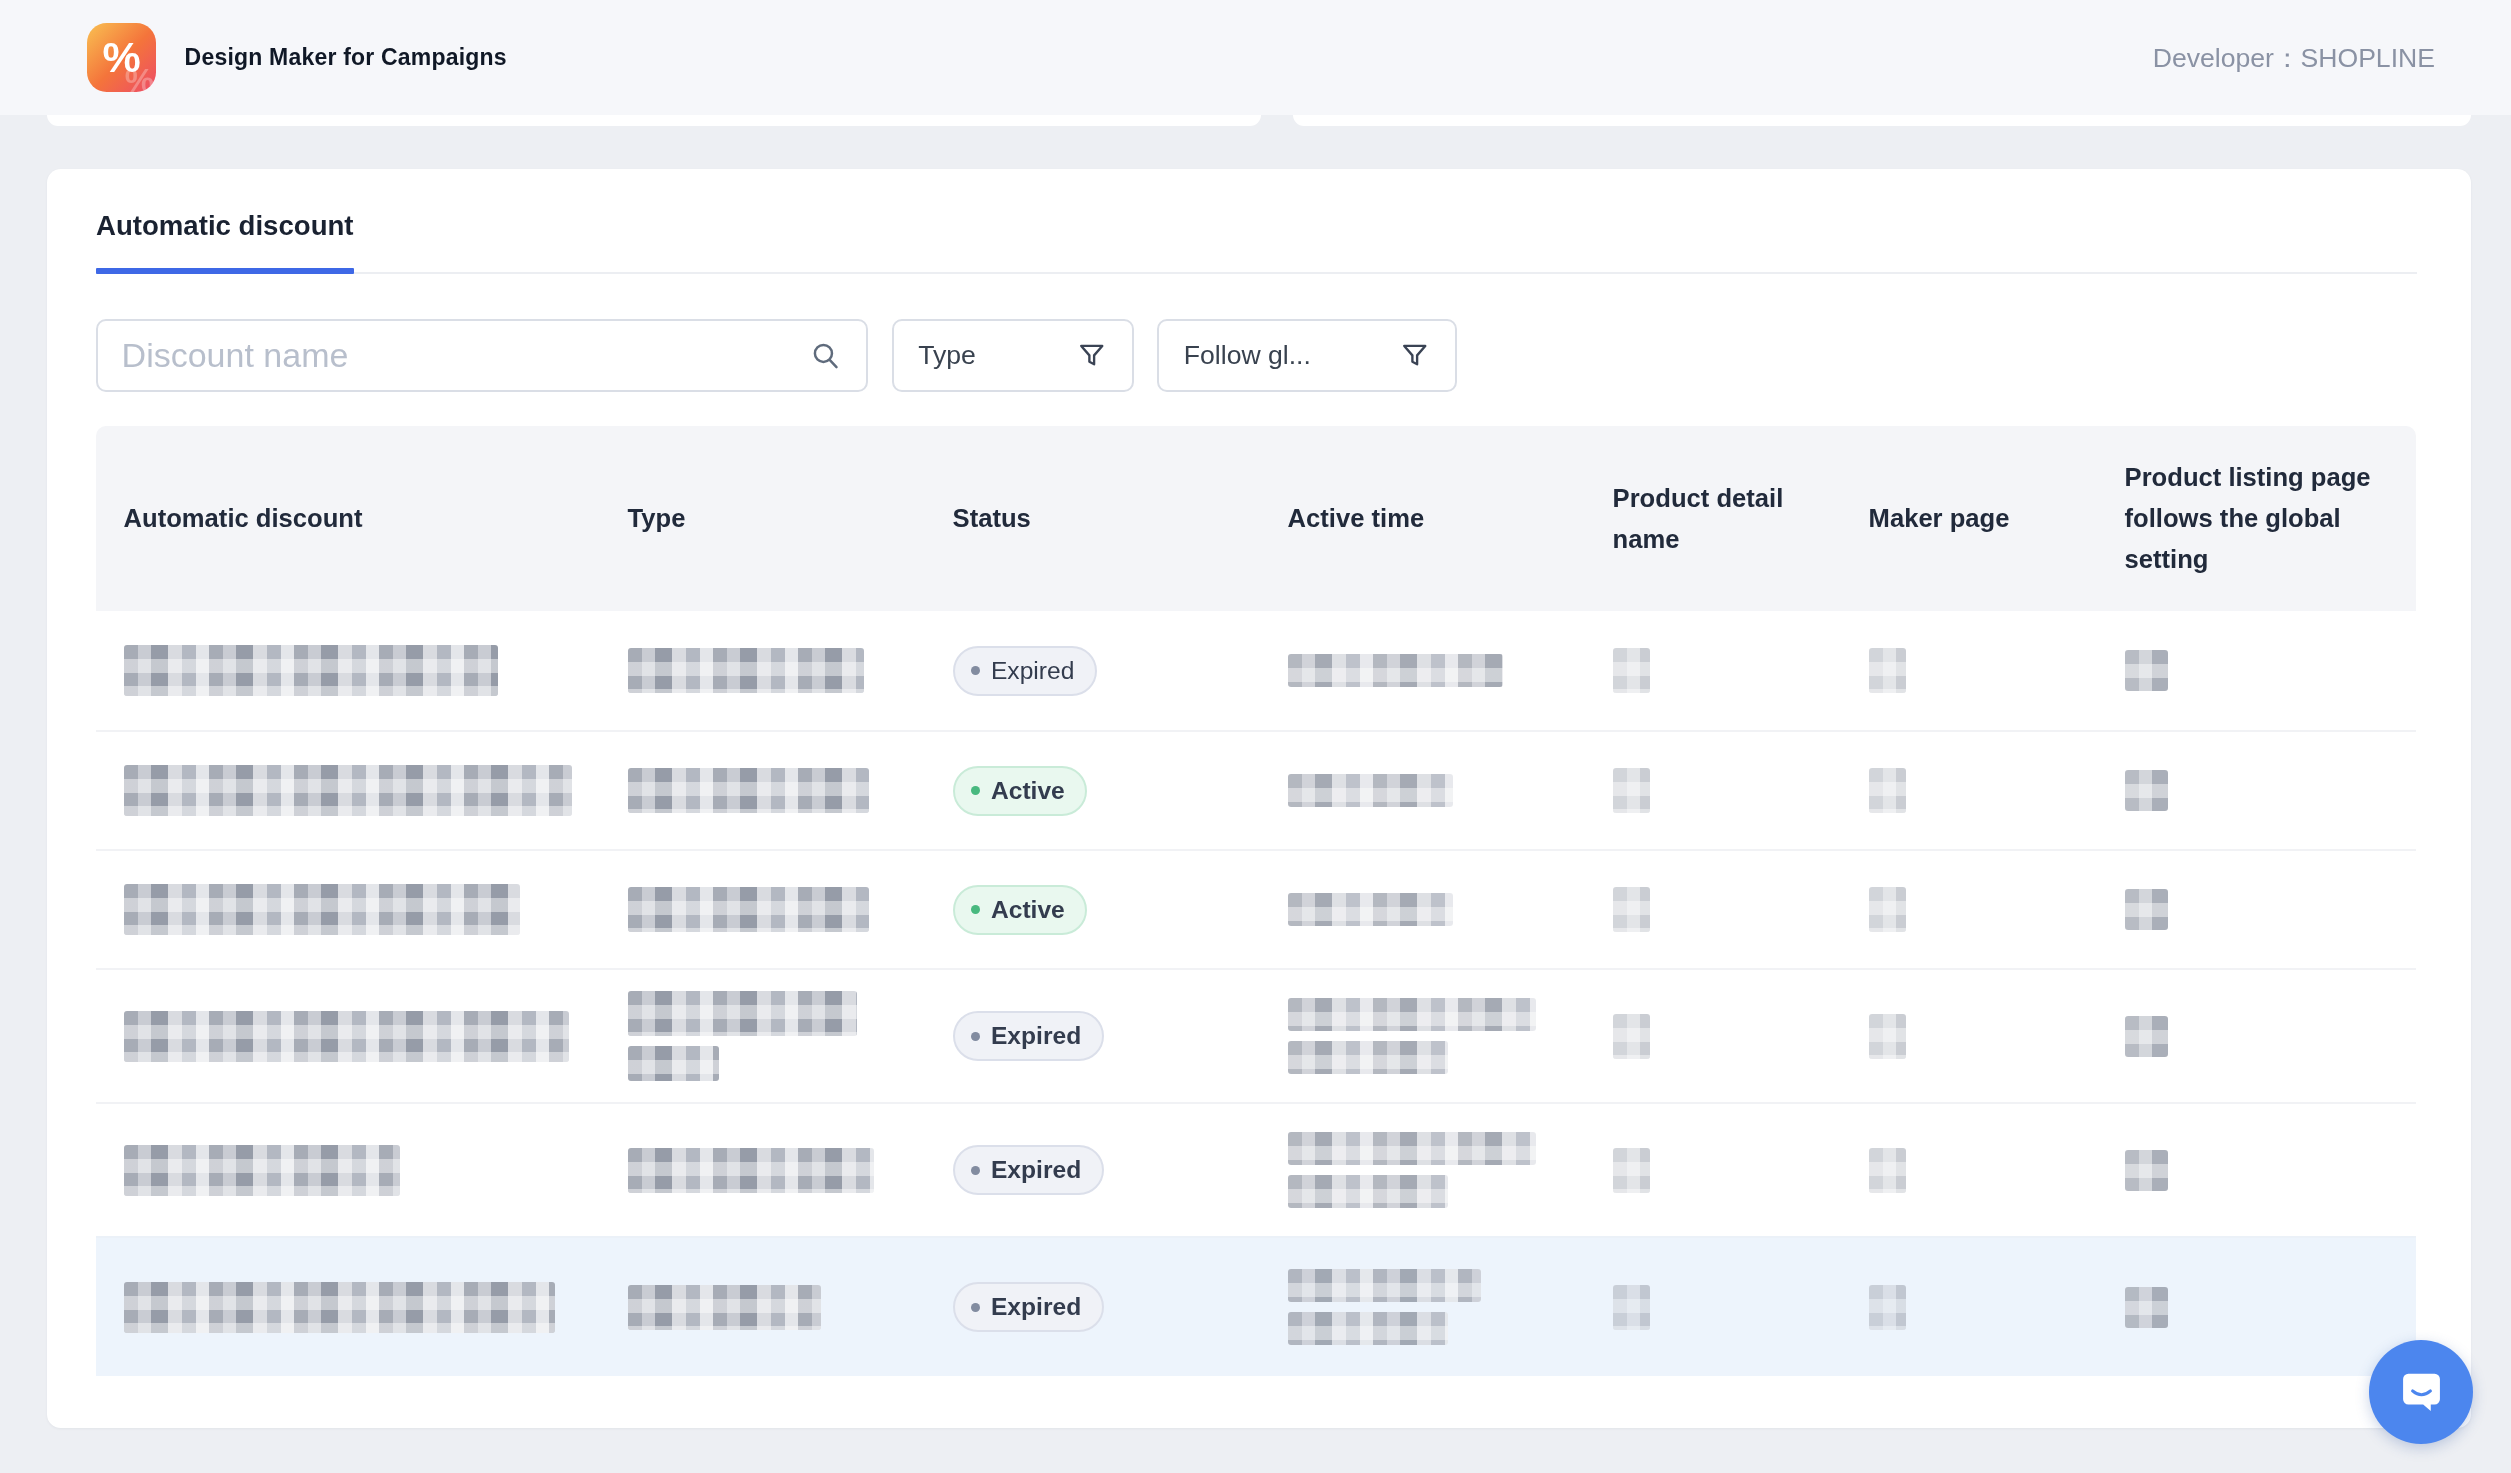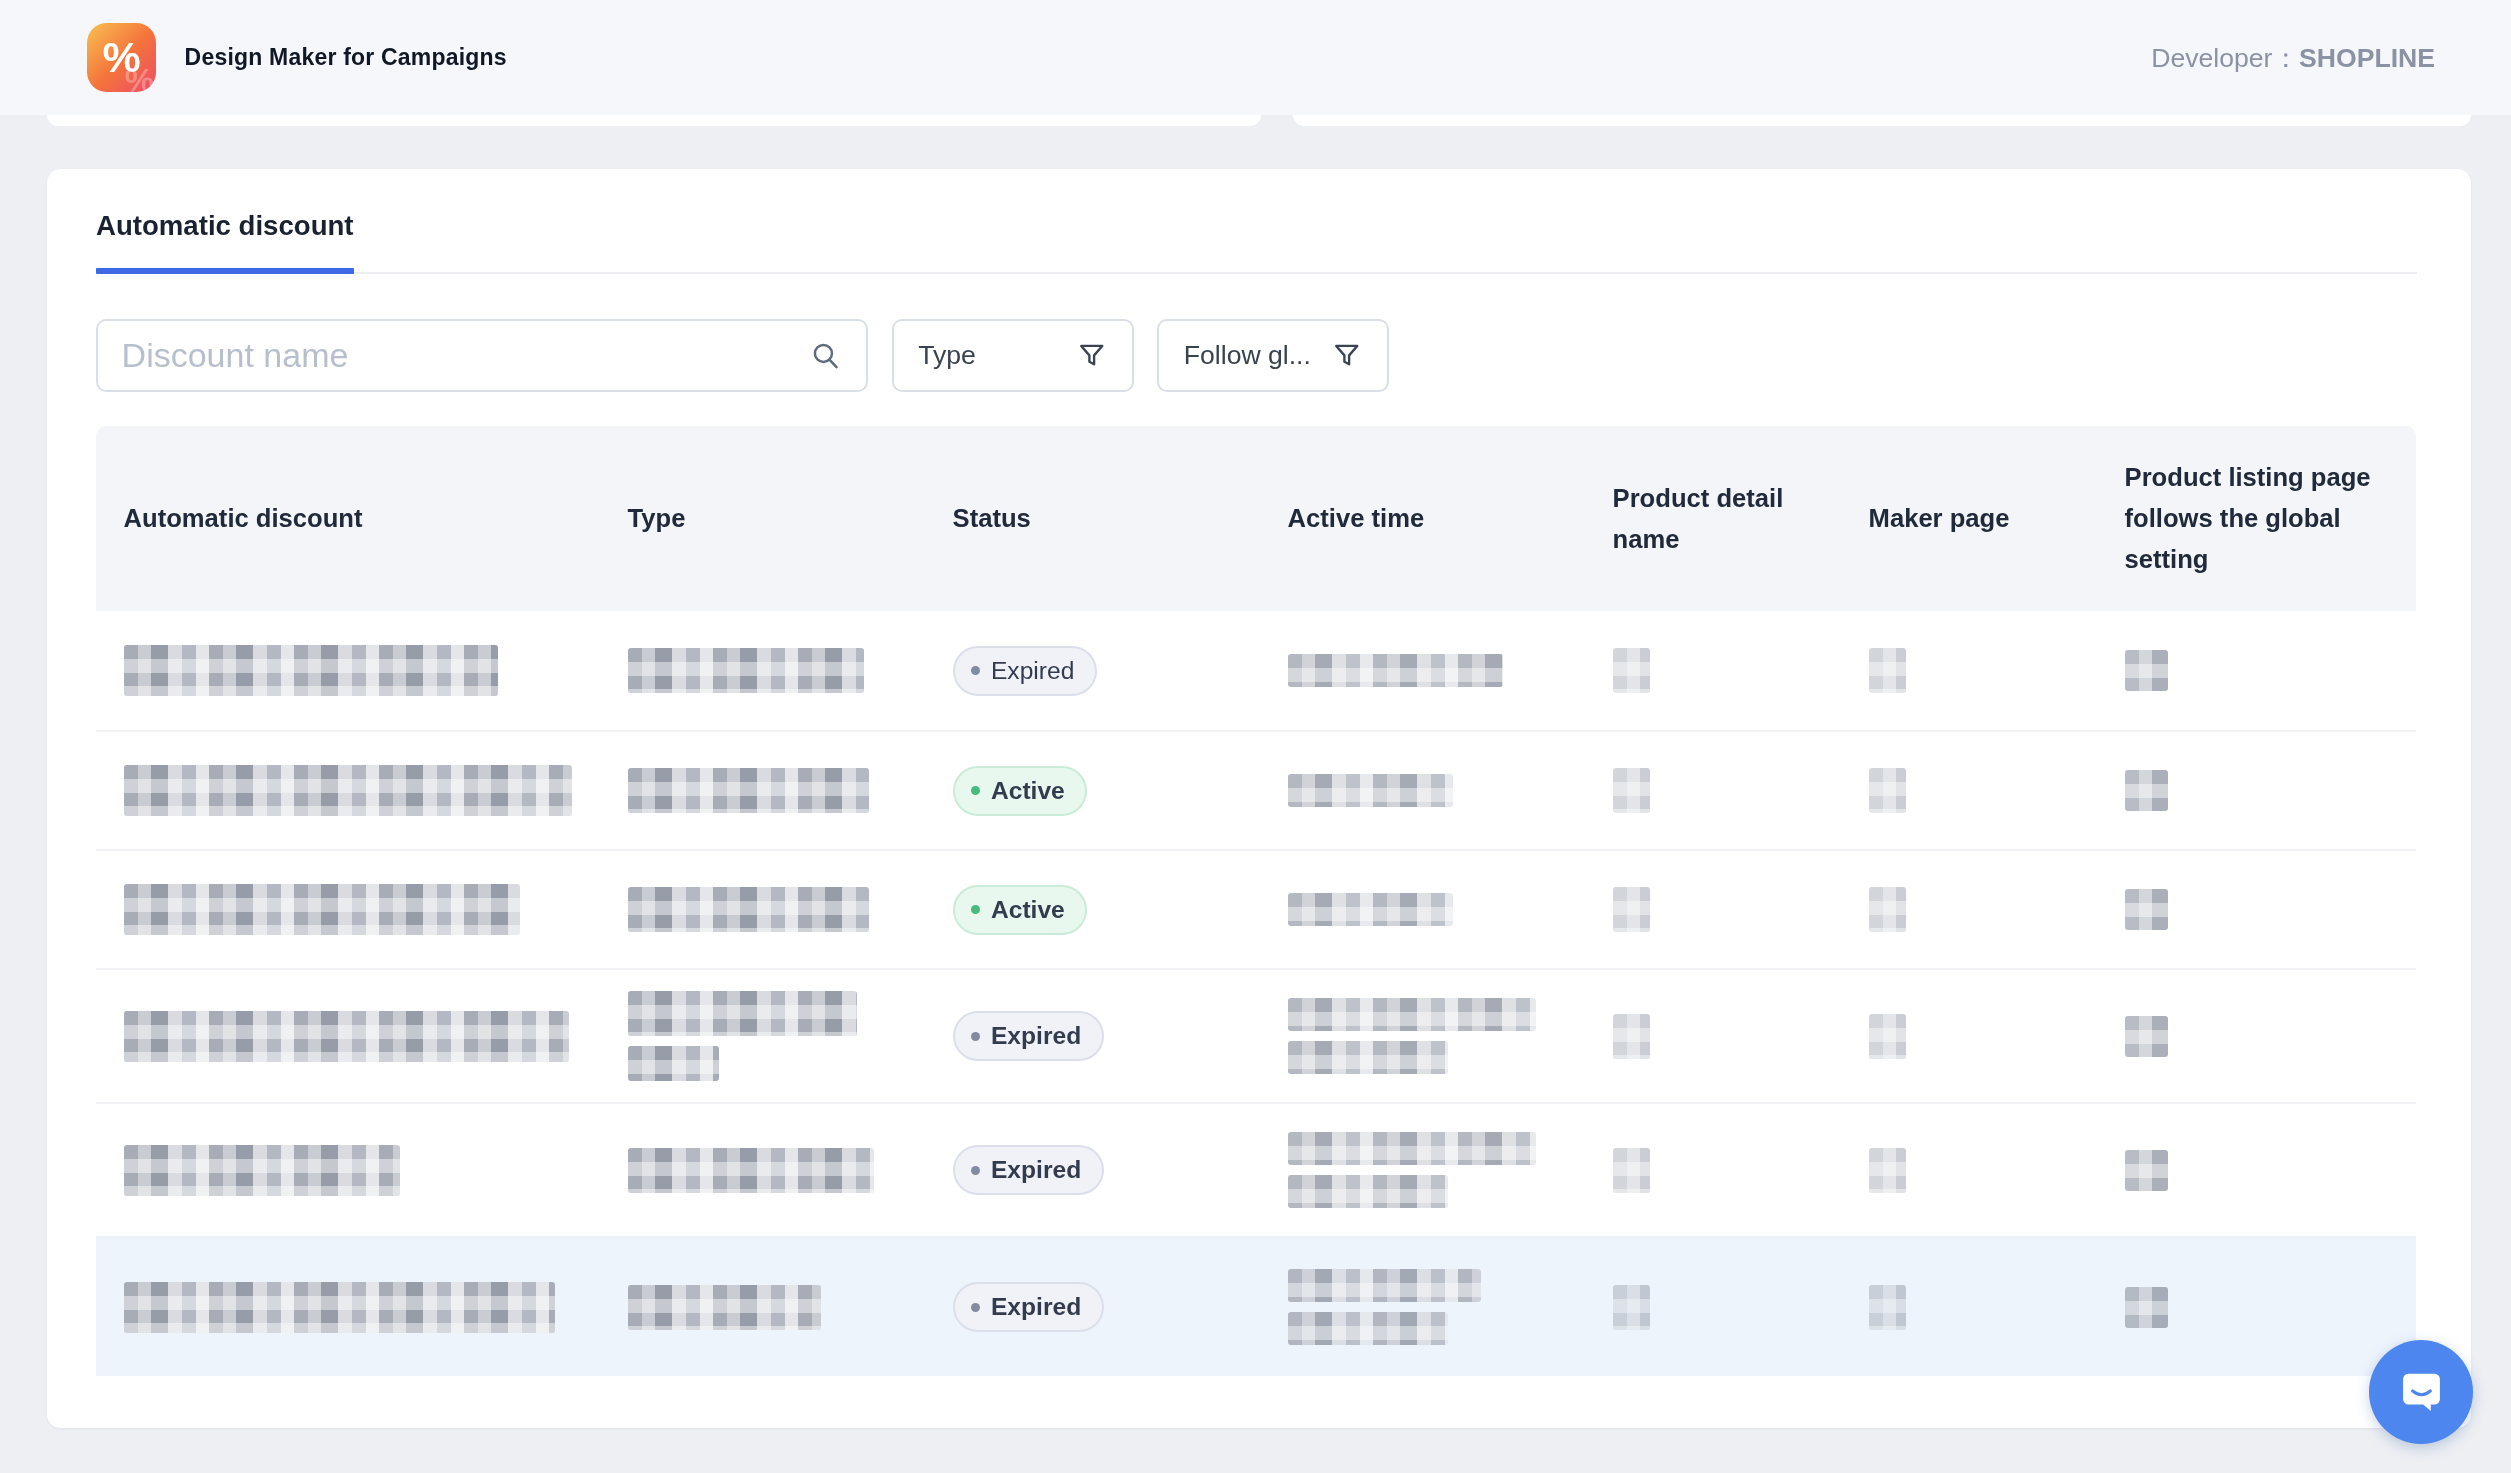--- a/index.html
+++ b/index.html
@@ -22,21 +22,21 @@
     display:flex; align-items:center; justify-content:center;
     color:#fff; font-size:43px; font-weight:bold;
     position:relative; overflow:hidden; flex:0 0 auto;
   }
   .logo .ghost {
     position:absolute; right:2px; bottom:-7.9px;
     font-size:33px; color:rgba(255,255,255,.28); font-weight:bold;
   }
   .app-title { margin-left:28.6px; font-size:23px; font-weight:700; color:#101826; letter-spacing:0.2px; }
   .developer { margin-left:auto; font-size:26.6px; color:#8A92A4; }
-  .developer b { font-weight:700; }
+  .developer b { font-weight:400; }
   
   .stubs { display:flex; padding:0 41px 0 47px; gap:31.5px; }
   .stub { height:10.8px; background:#fff; border-radius:0 0 11.8px 11.8px; }
   .stub.left { width:1214px; }
   .stub.right { flex:1; }
   
   .card {
     margin:43px 41px 0 47px; height:1259px;
     background:#fff; border-radius:13.8px;
     padding:0 54px 0 49px;
@@ -60,21 +60,21 @@
     border:none; outline:none; flex:1; font-size:34px; color:#30394A;
     font-family:"Liberation Sans",sans-serif; background:transparent;
   }
   .search input::placeholder { color:#B8BFCC; }
   .fbtn {
     height:73px; border:2px solid #DADEE6; border-radius:9.9px; background:#fff;
     display:flex; align-items:center; justify-content:space-between;
     padding:0 24.6px; font-size:26.6px; color:#39424F; cursor:pointer;
   }
   .fbtn.type { width:242px; }
-  .fbtn.follow { width:232px; }
+  .fbtn.follow { width:300px; }
   .icon-svg { flex:0 0 auto; display:block; }
   
   .table { margin-top:34px; width:2320px; }
   .thead, .tr {
     display:grid;
     grid-template-columns:504px 325px 335px 325px 256px 256px auto;
     align-items:center;
   }
   .thead {
     background:#F4F5F8; border-radius:9.9px 9.9px 0 0; min-height:185px;

